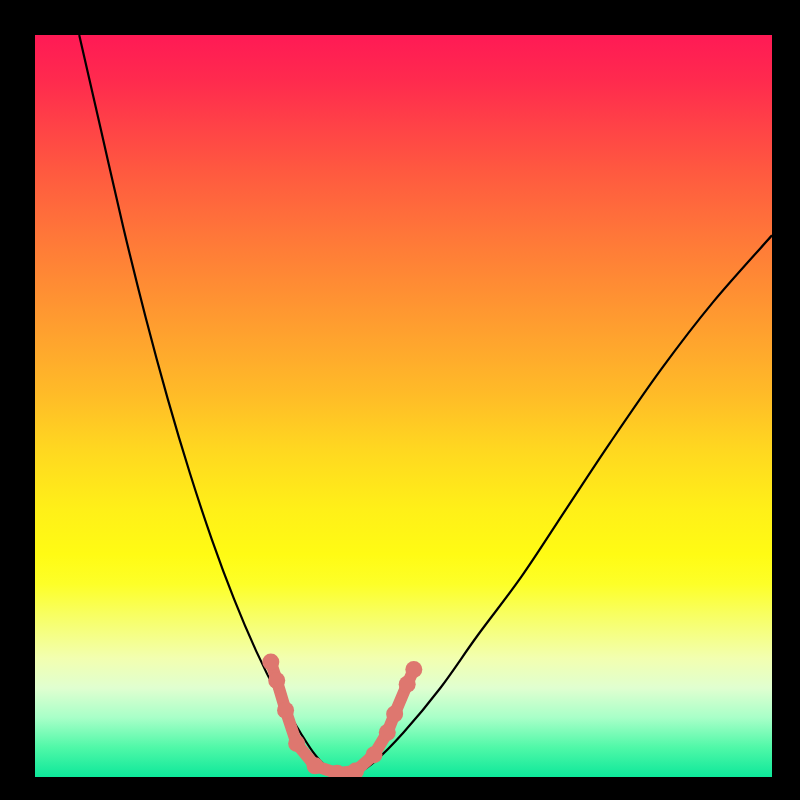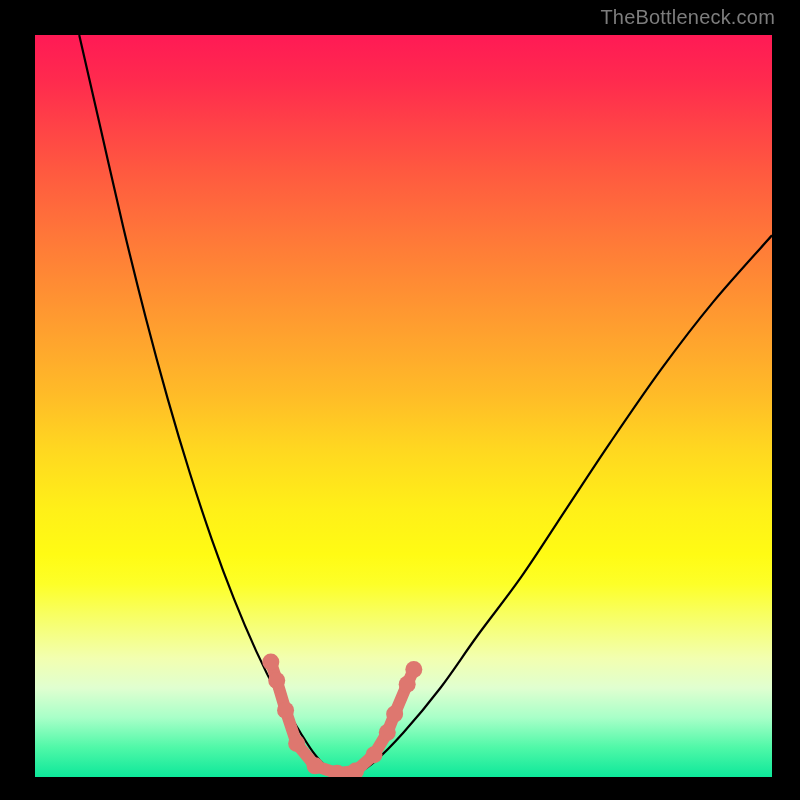--- a/index.html
+++ b/index.html
@@ -95,14 +95,13 @@
           <circle cx="302.16999999999996" cy="738.29" r="8.5" class="marker"></circle>
           <circle cx="320.59499999999997" cy="736.064" r="8.5" class="marker"></circle>
           <circle cx="339.02000000000004" cy="719.74" r="8.5" class="marker"></circle>
           <circle cx="352.286" cy="697.48" r="8.5" class="marker"></circle>
           <circle cx="359.656" cy="678.93" r="8.5" class="marker"></circle>
           <circle cx="372.185" cy="649.25" r="8.5" class="marker"></circle>
           <circle cx="378.818" cy="634.41" r="8.5" class="marker"></circle>
         </g>
     </svg>
   </div>
-  <div class="attribution">TheBottleneck.com</div>
 </div>
 
 </body></html>

